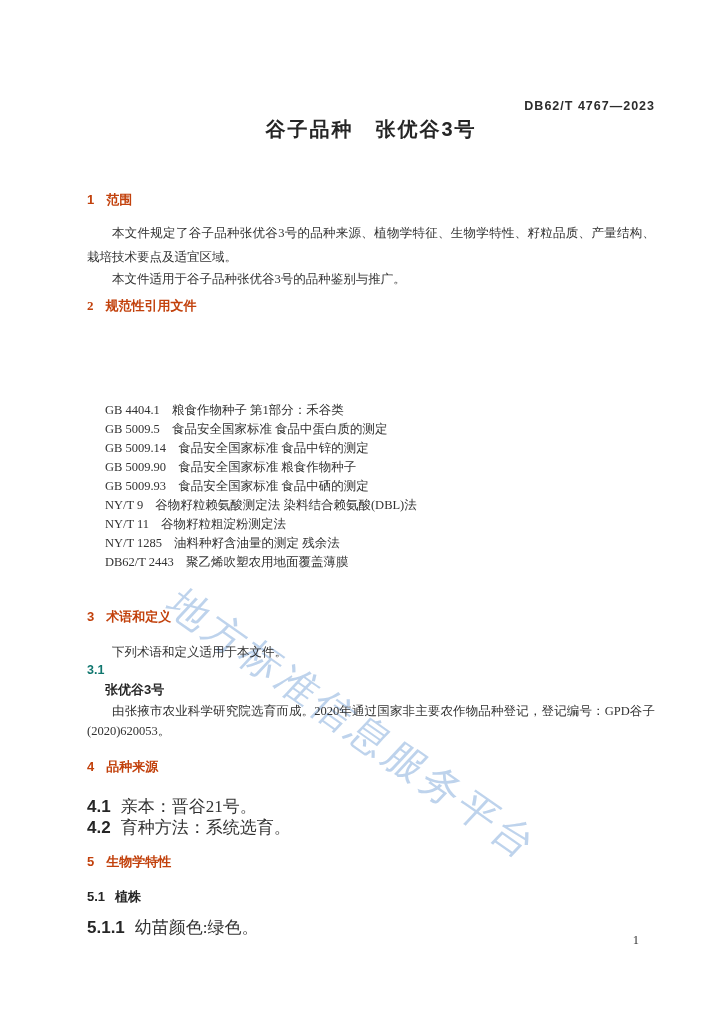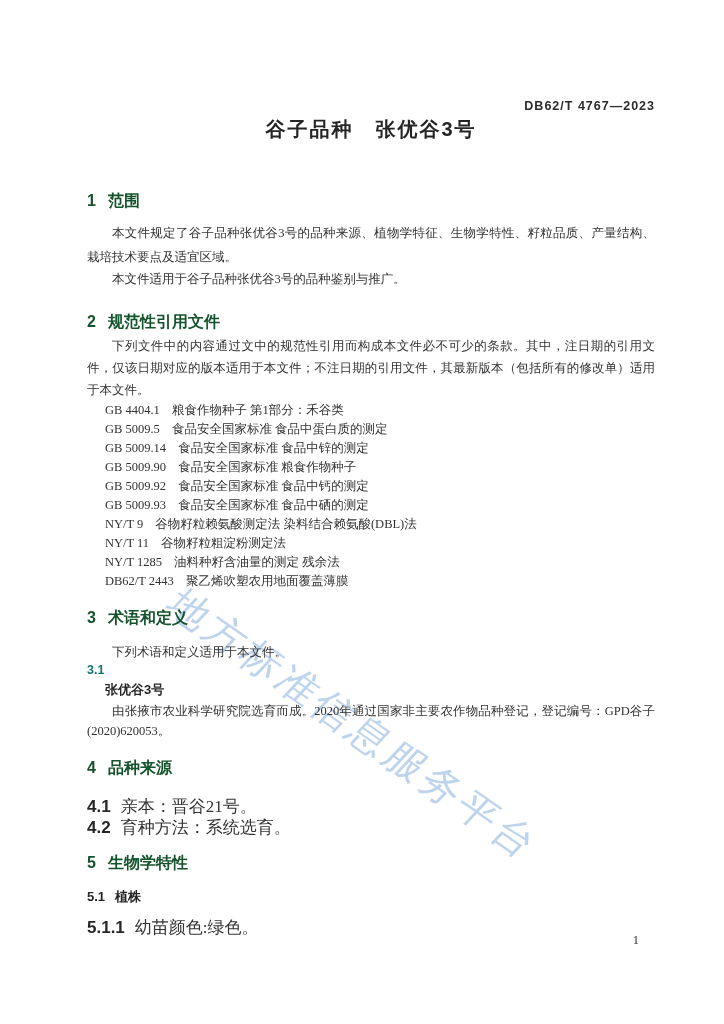--- a/index.html
+++ b/index.html
@@ -17,21 +17,21 @@
     letter-spacing:1px; color:#2c2c2c;
     font-family:"Liberation Sans","DejaVu Sans",sans-serif;
     margin-top:12px;
   }
   .doc-title {
     top:116px; text-align:center; font-size:20px; font-weight:bold;
     color:#252525; letter-spacing:2px;
     font-family:"Liberation Sans","DejaVu Sans",sans-serif;
   }
   .heading {
-    font-weight:bold; font-size:16px; color:#14532d;
+    font-weight:bold; font-size:13px; color:#c2410c;
     font-family:"Liberation Sans","DejaVu Sans",sans-serif;
   }
   .heading .hnum { margin-right:12px; }
   .para { line-height:24px; text-indent:2em; text-align:justify; }
   .para-tight { line-height:22px; text-indent:2em; text-align:justify; }
   .ref-list { line-height:19px; padding-left:18px; }
   .ref-row { white-space:nowrap; }
   .ref-code { margin-right:12px; }
   .clause-line { font-size:17px; }
   .cnum {
@@ -71,30 +71,28 @@
   <div class="abs header-code">DB62/T 4767—2023</div>
 
   <div class="abs doc-title">谷子品种　张优谷3号</div>
 
   <div class="abs heading" style="top:191px;">
     <span class="hnum">1</span><span>范围</span>
   </div>
   <div class="abs para" style="top:221px;">本文件规定了谷子品种张优谷3号的品种来源、植物学特征、生物学特性、籽粒品质、产量结构、栽培技术要点及适宜区域。</div>
   <div class="abs para" style="top:267px;">本文件适用于谷子品种张优谷3号的品种鉴别与推广。</div>
 
-  <div class="abs heading" style="top:312px;">
+  <div class="abs heading" style="top:297px;font-family:Liberation Serif, serif;">
     <span class="hnum">2</span><span>规范性引用文件</span>
   </div>
-  <div class="abs para-tight" style="top:335px;">下列文件中的内容通过文中的规范性引用而构成本文件必不可少的条款。其中，注日期的引用文件，仅该日期对应的版本适用于本文件；不注日期的引用文件，其最新版本（包括所有的修改单）适用于本文件。</div>
   <div class="abs ref-list" style="top:401px;">
     <div class="ref-row"><span class="ref-code">GB 4404.1</span><span>粮食作物种子 第1部分：禾谷类</span></div>
     <div class="ref-row"><span class="ref-code">GB 5009.5</span><span>食品安全国家标准 食品中蛋白质的测定</span></div>
     <div class="ref-row"><span class="ref-code">GB 5009.14</span><span>食品安全国家标准 食品中锌的测定</span></div>
     <div class="ref-row"><span class="ref-code">GB 5009.90</span><span>食品安全国家标准 粮食作物种子</span></div>
-    <div class="ref-row"><span class="ref-code">GB 5009.92</span><span>食品安全国家标准 食品中钙的测定</span></div>
     <div class="ref-row"><span class="ref-code">GB 5009.93</span><span>食品安全国家标准 食品中硒的测定</span></div>
     <div class="ref-row"><span class="ref-code">NY/T 9</span><span>谷物籽粒赖氨酸测定法 染料结合赖氨酸(DBL)法</span></div>
     <div class="ref-row"><span class="ref-code">NY/T 11</span><span>谷物籽粒粗淀粉测定法</span></div>
     <div class="ref-row"><span class="ref-code">NY/T 1285</span><span>油料种籽含油量的测定 残余法</span></div>
     <div class="ref-row"><span class="ref-code">DB62/T 2443</span><span>聚乙烯吹塑农用地面覆盖薄膜</span></div>
   </div>
 
   <div class="abs heading" style="top:608px;">
     <span class="hnum">3</span><span>术语和定义</span>
   </div>

